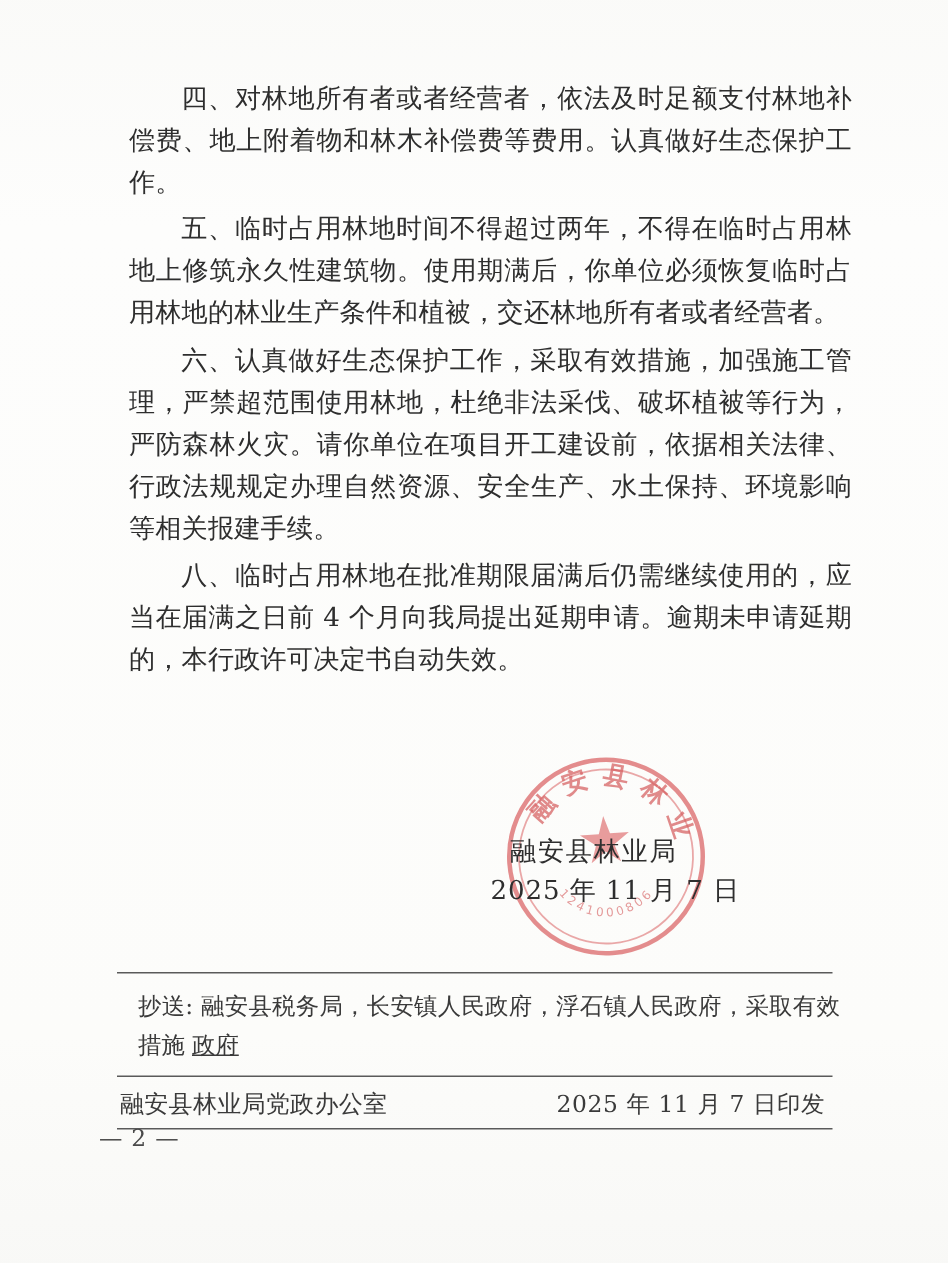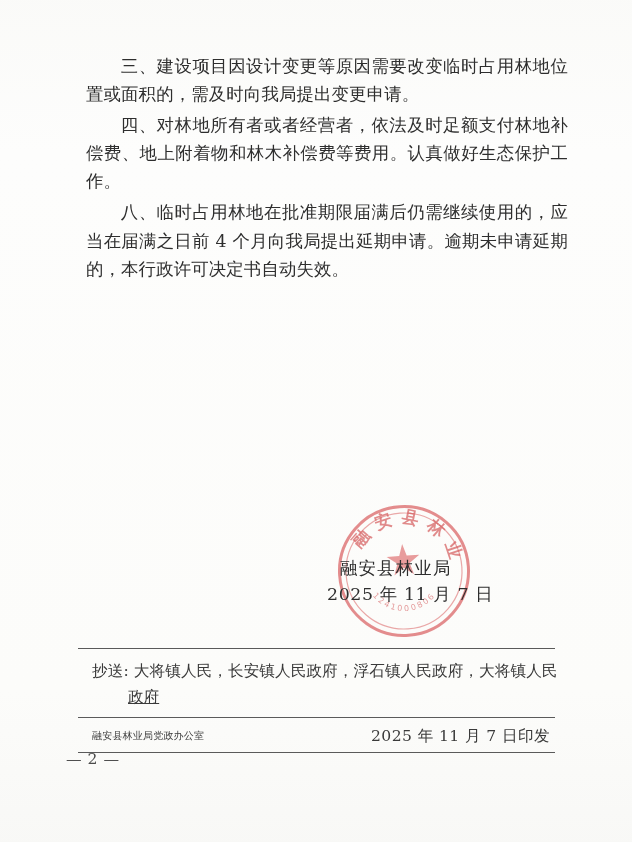--- a/index.html
+++ b/index.html
@@ -134,23 +134,23 @@
     left: 128px;
     top: 36px;
     font-size: 15.6px;
     line-height: 26px;
     color: #3a3a3a;
     text-decoration: underline;
   }
 
   .issuer {
     position: absolute;
-    left: 92px;
+    left: 80px;
     top: 75px;
-    font-size: 10px;
+    font-size: 16px;
     line-height: 26px;
     letter-spacing: 0.2px;
     color: #3a3a3a;
   }
 
   .print-date {
     position: absolute;
     right: 82px;
     top: 75px;
     font-size: 15.6px;
@@ -169,22 +169,23 @@
     color: #4a4a4a;
   }
 </style>
 </head>
 <body>
 
 <div class="page">
   <div class="paper-tint"></div>
 
   <div class="body-block">
-    <p class="para">三、建设项目因设计变更等原因需要改变临时占用林地位置或面积的，需及时向我局提出变更申请。</p>
     <p class="para">四、对林地所有者或者经营者，依法及时足额支付林地补偿费、地上附着物和林木补偿费等费用。认真做好生态保护工作。</p>
+    <p class="para">五、临时占用林地时间不得超过两年，不得在临时占用林地上修筑永久性建筑物。使用期满后，你单位必须恢复临时占用林地的林业生产条件和植被，交还林地所有者或者经营者。</p>
+    <p class="para">六、认真做好生态保护工作，采取有效措施，加强施工管理，严禁超范围使用林地，杜绝非法采伐、破坏植被等行为，严防森林火灾。请你单位在项目开工建设前，依据相关法律、行政法规规定办理自然资源、安全生产、水土保持、环境影响等相关报建手续。</p>
     <p class="para">八、临时占用林地在批准期限届满后仍需继续使用的，应当在届满之日前 4 个月向我局提出延期申请。逾期未申请延期的，本行政许可决定书自动失效。</p>
   </div>
 
   <div class="seal">
     <svg class="seal-svg" viewBox="0 0 126 126" xmlns="http://www.w3.org/2000/svg" aria-hidden="true">
       <defs>
         <path id="arcTop" d="M 15,63 A 48,48 0 0 1 111,63" fill="none"></path>
         <path id="arcBottom" d="M 23,63 A 40,40 0 0 0 103,63" fill="none"></path>
       </defs>
       <circle cx="63" cy="63" r="58" fill="none" stroke="rgba(214,76,78,0.55)" stroke-width="1.2"></circle>
@@ -197,21 +198,21 @@
     </svg>
     <div class="seal-star"></div>
   </div>
 
   <div class="sign-org">融安县林业局</div>
   <div class="sign-date">2025 年 11 月 7 日</div>
 
   <div class="footer">
     <div class="rule r1"></div>
 
-    <div class="cc-line">抄送: 大将镇人民，长安镇人民政府，浮石镇人民政府，大将镇人民</div>
+    <div class="cc-line">抄送: 融安县税务局，长安镇人民政府，浮石镇人民政府，采取有效措施</div>
     <div class="cc-cont">政府</div>
 
     <div class="rule r2"></div>
 
     <div class="issuer">融安县林业局党政办公室</div>
     <div class="print-date">2025 年 11 月 7 日印发</div>
 
     <div class="rule r3"></div>
 
     <div class="page-number">— 2 —</div>

